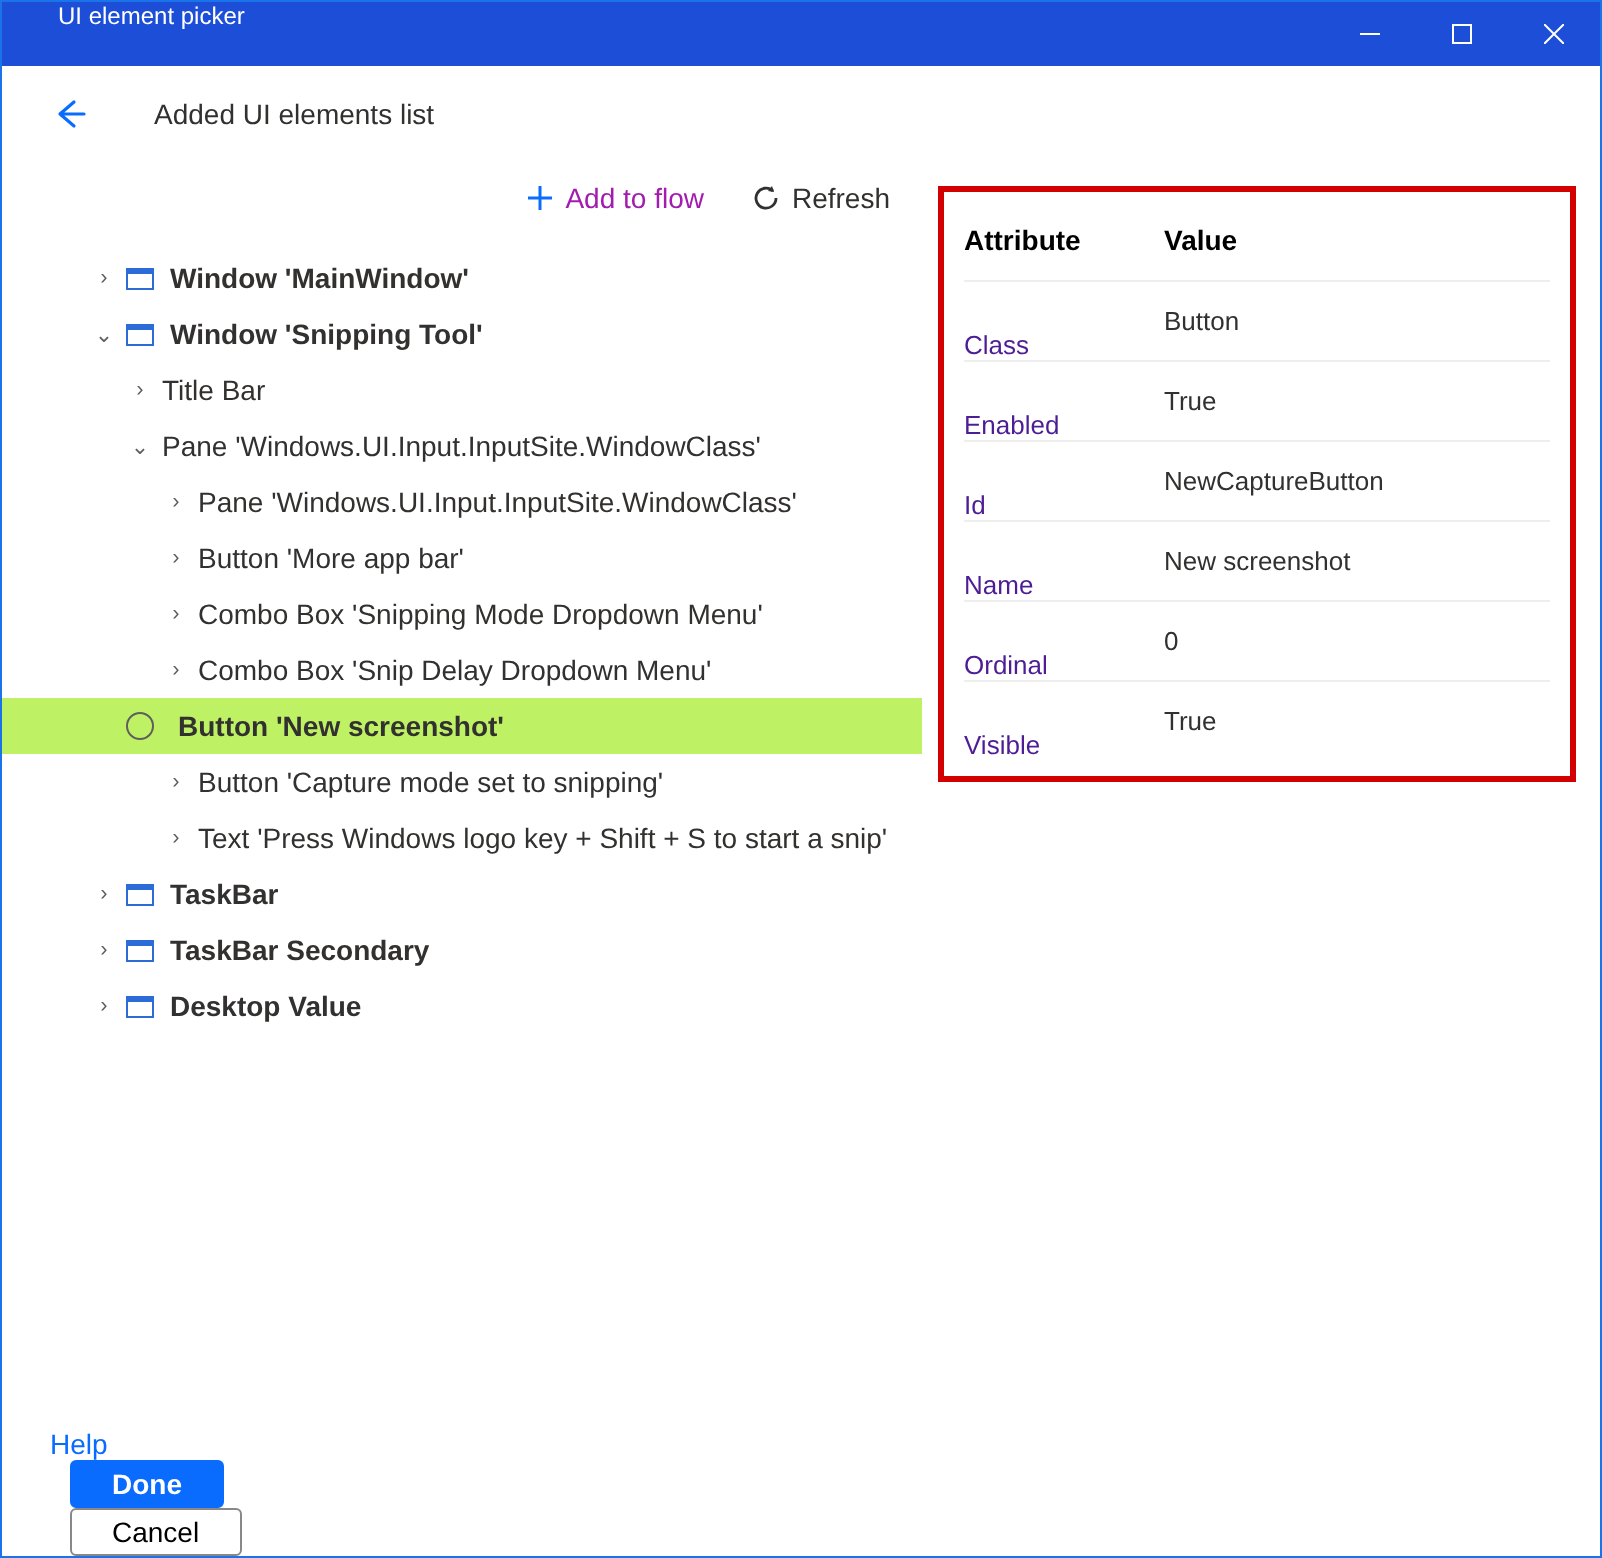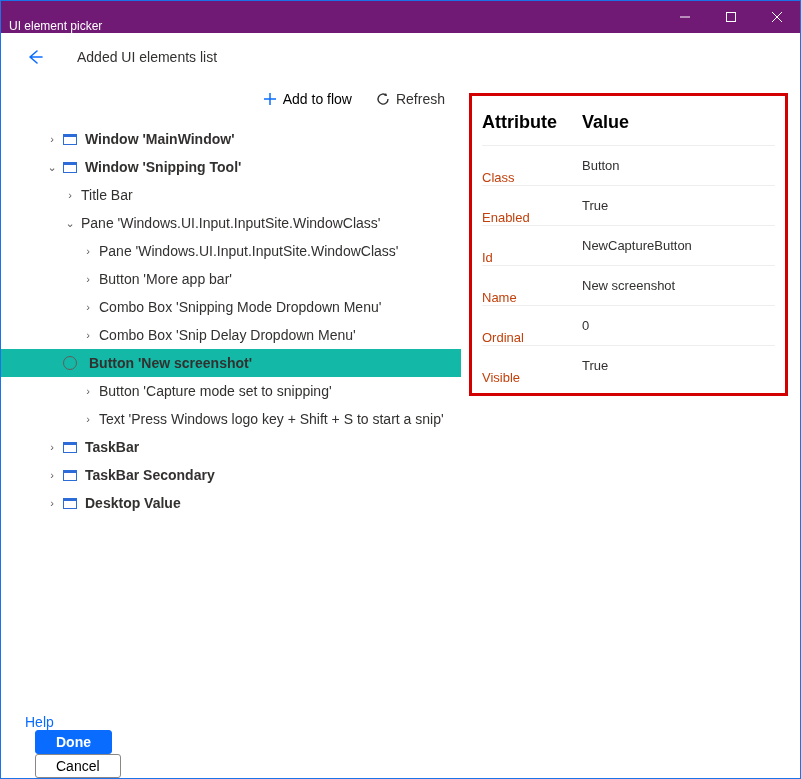--- a/index.html
+++ b/index.html
@@ -1,44 +1,44 @@
 <!DOCTYPE html>
 <html><head>
 <meta charset="utf-8">
 <style>
   * { box-sizing: border-box; margin: 0; padding: 0; font-family: "Segoe UI", Arial, sans-serif; }
   html, body { width: 801px; height: 779px; overflow: hidden; background: #fff; }
   .window { width: 801px; height: 779px; border: 1px solid #1a73e8; display: flex; flex-direction: column; }
-  .titlebar { height: 32px; background: #701a75; color: #fff; display: flex; align-items: flex-end; padding-left: 8px; font-size: 12px; }
+  .titlebar { height: 32px; background: #1d4ed8; color: #fff; display: flex; align-items: flex-start; padding-left: 28px; font-size: 12px; }
   .titlebar .spacer { flex: 1; }
   .tb-btn { width: 46px; height: 32px; display: flex; align-items: center; justify-content: center; color: #fff; }
   .content { flex: 1; display: flex; flex-direction: column; background: #fff; }
   .header { display: flex; align-items: center; height: 48px; padding: 0 16px 0 24px; gap: 18px; }
   .back-arrow { color: #0a6cff; margin-right: 16px; display:flex; align-items:center; }
   .header-title { font-size: 14px; color: #323130; }
   .mainrow { flex: 1; display: flex; }
   .leftpane { width: 460px; display: flex; flex-direction: column; }
   .toolbar { display: flex; justify-content: flex-end; align-items: center; height: 36px; gap: 24px; padding-right: 16px; }
   .toolbtn { display: flex; align-items: center; gap: 6px; color: #2b5797; font-size: 14px; cursor: pointer; }
-  .toolbtn.primary { color: #000000; justify-content: flex-end; }
+  .toolbtn.primary { color: #a21caf; justify-content: flex-end; }
   .toolbtn.black { color: #323130; }
   .tree { padding-top: 8px; font-size: 14px; color: #323130; }
   .node { height: 28px; display: flex; align-items: center; cursor: default; }
   .chev { width: 14px; display: inline-flex; justify-content:center; color:#605e5c; font-size:11px; margin-right:4px; }
   .winicon { width:14px; height:11px; border:1px solid #2b6cd8; border-top-width:3px; margin-right:8px; flex-shrink:0; }
   .node-label { white-space: nowrap; overflow: hidden; text-overflow: ellipsis; }
   .node.bold .node-label { font-weight: 600; }
-  .node.sel { background: #14b8a6; }
+  .node.sel { background: #bef264; }
   .radio { width:14px; height:14px; border:1.5px solid #605e5c; border-radius:50%; margin-right:12px; flex-shrink:0; }
   .rightpane { flex: 1; padding: 12px 12px 0 8px; }
   .attrbox { border: 3px solid #d20000; padding: 8px 10px 8px 10px; }
-  .attr-head { display: flex; font-weight:600; font-size:18px; padding: 8px 0 12px 0; }
+  .attr-head { display: flex; font-weight:600; font-size:14px; padding: 8px 0 12px 0; }
   .attr-head .c1 { width: 100px; }
   .attr-row { display: flex; align-items:center; font-size:13px; height: 40px; border-top:1px solid #eee; }
-  .attr-row .c1 { width: 100px; color:#c2410c;margin-top:24px; }
+  .attr-row .c1 { width: 100px; color:#4c1d95;margin-top:24px; }
   .attr-row .c2 { color:#323130; }
   .footer { height: 64px; border-top: 0; display:flex; align-items:flex-start; padding: 0 24px; flex-direction: column; }
   .footer .spacer { flex:1; }
   .help { color:#0a6cff; font-size:14px; }
   .btn { height: 44px; padding: 0 20px; font-size:14px; border-radius:3px; border:1px solid #8a8886; background:#fff; margin-left:10px; cursor:pointer; }
   .btn.primary { background:#0a6cff; border-color:#0a6cff; color:#fff; font-weight:600; }
 </style>
 </head>
 <body>
 

